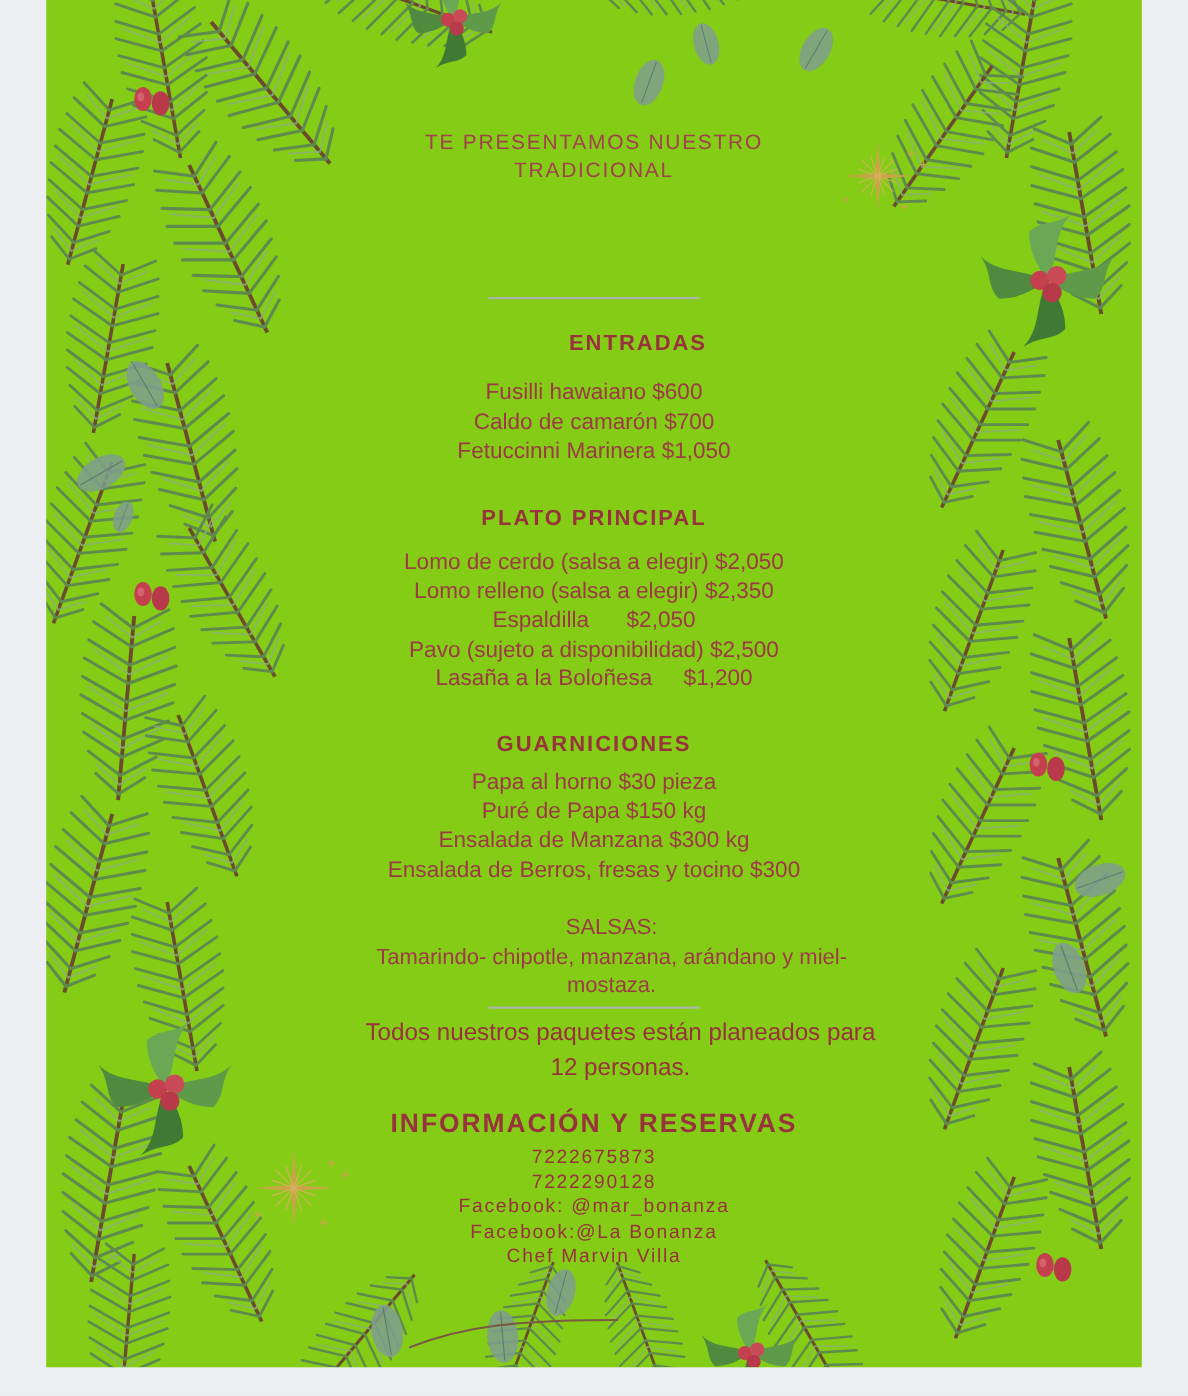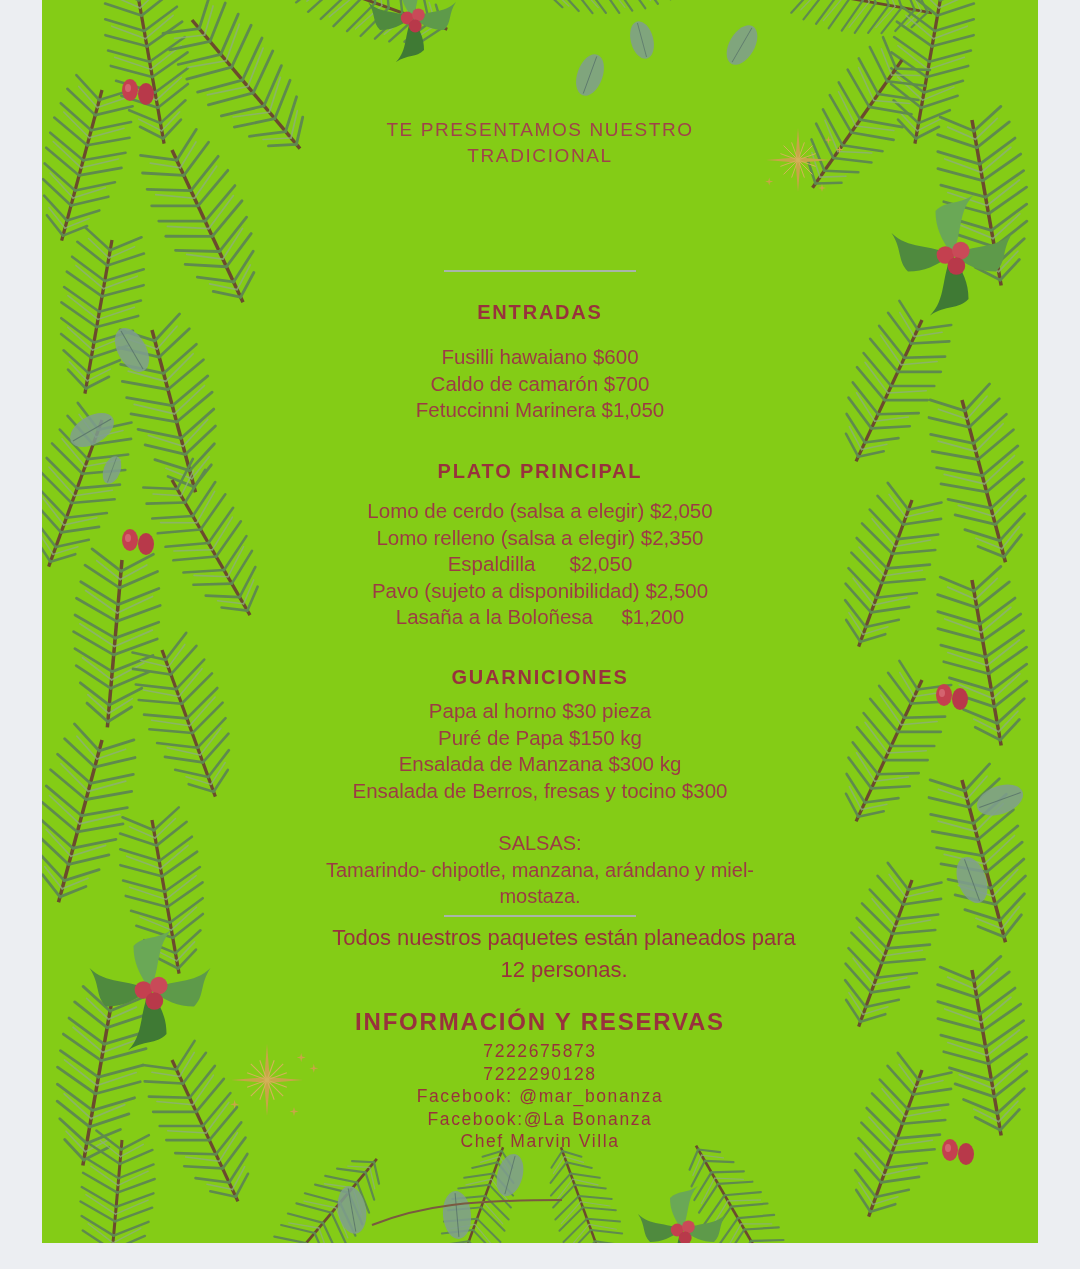--- a/index.html
+++ b/index.html
@@ -7,21 +7,21 @@
   body { position: relative; font-family: "Liberation Sans", "DejaVu Sans", sans-serif; color: #9a3541; }
   .card { position: absolute; left: 42px; top: 0; width: 996px; height: 1243px; background: #84cc16; overflow: hidden; }
   .deco { position: absolute; top: 0; left: 0; width: 996px; height: 1243px; pointer-events: none; }
   .content { position: absolute; left: 0; top: 0; width: 996px; height: 1243px; text-align: center; }
   .pre { position: absolute; left: 0; width: 996px; top: 117px; font-size: 19px; letter-spacing: 1.6px; line-height: 26px; color: #a0424b; }
   .title { position: absolute; left: 0; width: 996px; top: 184px; font-family: "DejaVu Serif", "Liberation Serif", serif; font-style: italic; font-size: 54px; color: #98323d; letter-spacing: 0.5px; }
   .rule { position: absolute; left: 402px; width: 192px; height: 2px; background: #a9b5aa; }
   .h { position: absolute; left: 0; width: 996px; font-size: 20px; font-weight: bold; letter-spacing: 1.8px; color: #98323d; }
   .list { position: absolute; left: 0; width: 996px; font-size: 20.5px; line-height: 26.5px; color: #9c3b45; }
   .list div { white-space: pre; }
-  .salsas { position: absolute; left: 0; width: 996px; top: 830px; font-size: 20px; line-height: 26.5px; color: #9c3b45; }
+  .salsas { position: absolute; left: 16px; width: 996px; top: 830px; font-size: 20px; line-height: 26.5px; color: #9c3b45; }
   .note { position: absolute; left: 0; width: 996px; top: 922px; font-size: 22px; line-height: 32px; color: #98323d; margin-left: 24px; }
   .contact { position: absolute; left: 0; width: 996px; top: 1040px; font-size: 17.5px; line-height: 22.5px; letter-spacing: 1.6px; color: #98323d; }
 </style>
 </head>
 <body>
 
 <div class="card">
 
   <svg class="deco" viewBox="0 0 996 1243" xmlns="http://www.w3.org/2000/svg">
     <defs>
@@ -171,21 +171,21 @@
   </svg>
 
   <div class="content">
     <div class="pre">
       <div>TE PRESENTAMOS NUESTRO</div>
       <div>TRADICIONAL</div>
     </div>
 
     <div class="rule" style="top:270px;"></div>
 
-    <div class="h" style="top:301px;">ENTRADAS</div>
+    <div class="h" style="top:301px;margin-left:40px;">ENTRADAS</div>
     <div class="list" style="top:344px;">
       <div>Fusilli hawaiano $600</div>
       <div>Caldo de camarón $700</div>
       <div>Fetuccinni Marinera $1,050</div>
     </div>
 
     <div class="h" style="top:460px;">PLATO PRINCIPAL</div>
     <div class="list" style="top:498px;">
       <div>Lomo de cerdo (salsa a elegir) $2,050</div>
       <div>Lomo relleno (salsa a elegir) $2,350</div>

